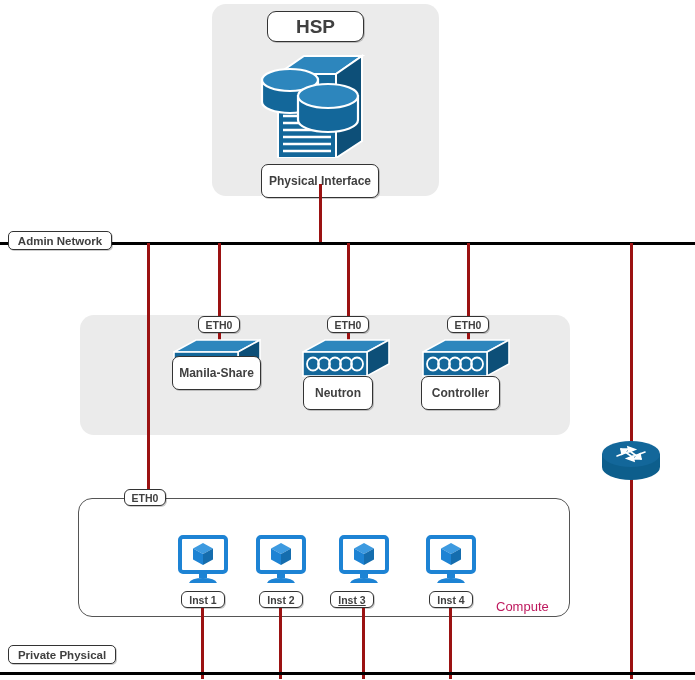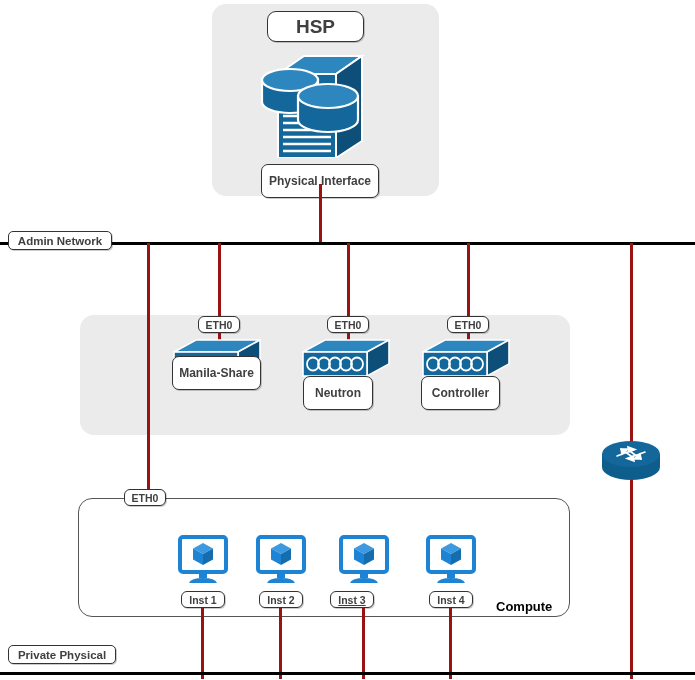--- a/index.html
+++ b/index.html
@@ -77,22 +77,22 @@
   }
   .outlinebox {
     position: absolute;
     border: 1.3px solid #555555;
     border-radius: 14px;
     box-sizing: border-box;
     background: transparent;
   }
   .statictext {
     position: absolute;
-    font-weight: bold;
-    color: #000000;
+    font-weight: normal;
+    color: #be185d;
     white-space: nowrap;
   }
 
   .icon {
     position: absolute;
   }
   .icon svg { display: block; }
 </style>
 </head>
 <body>

